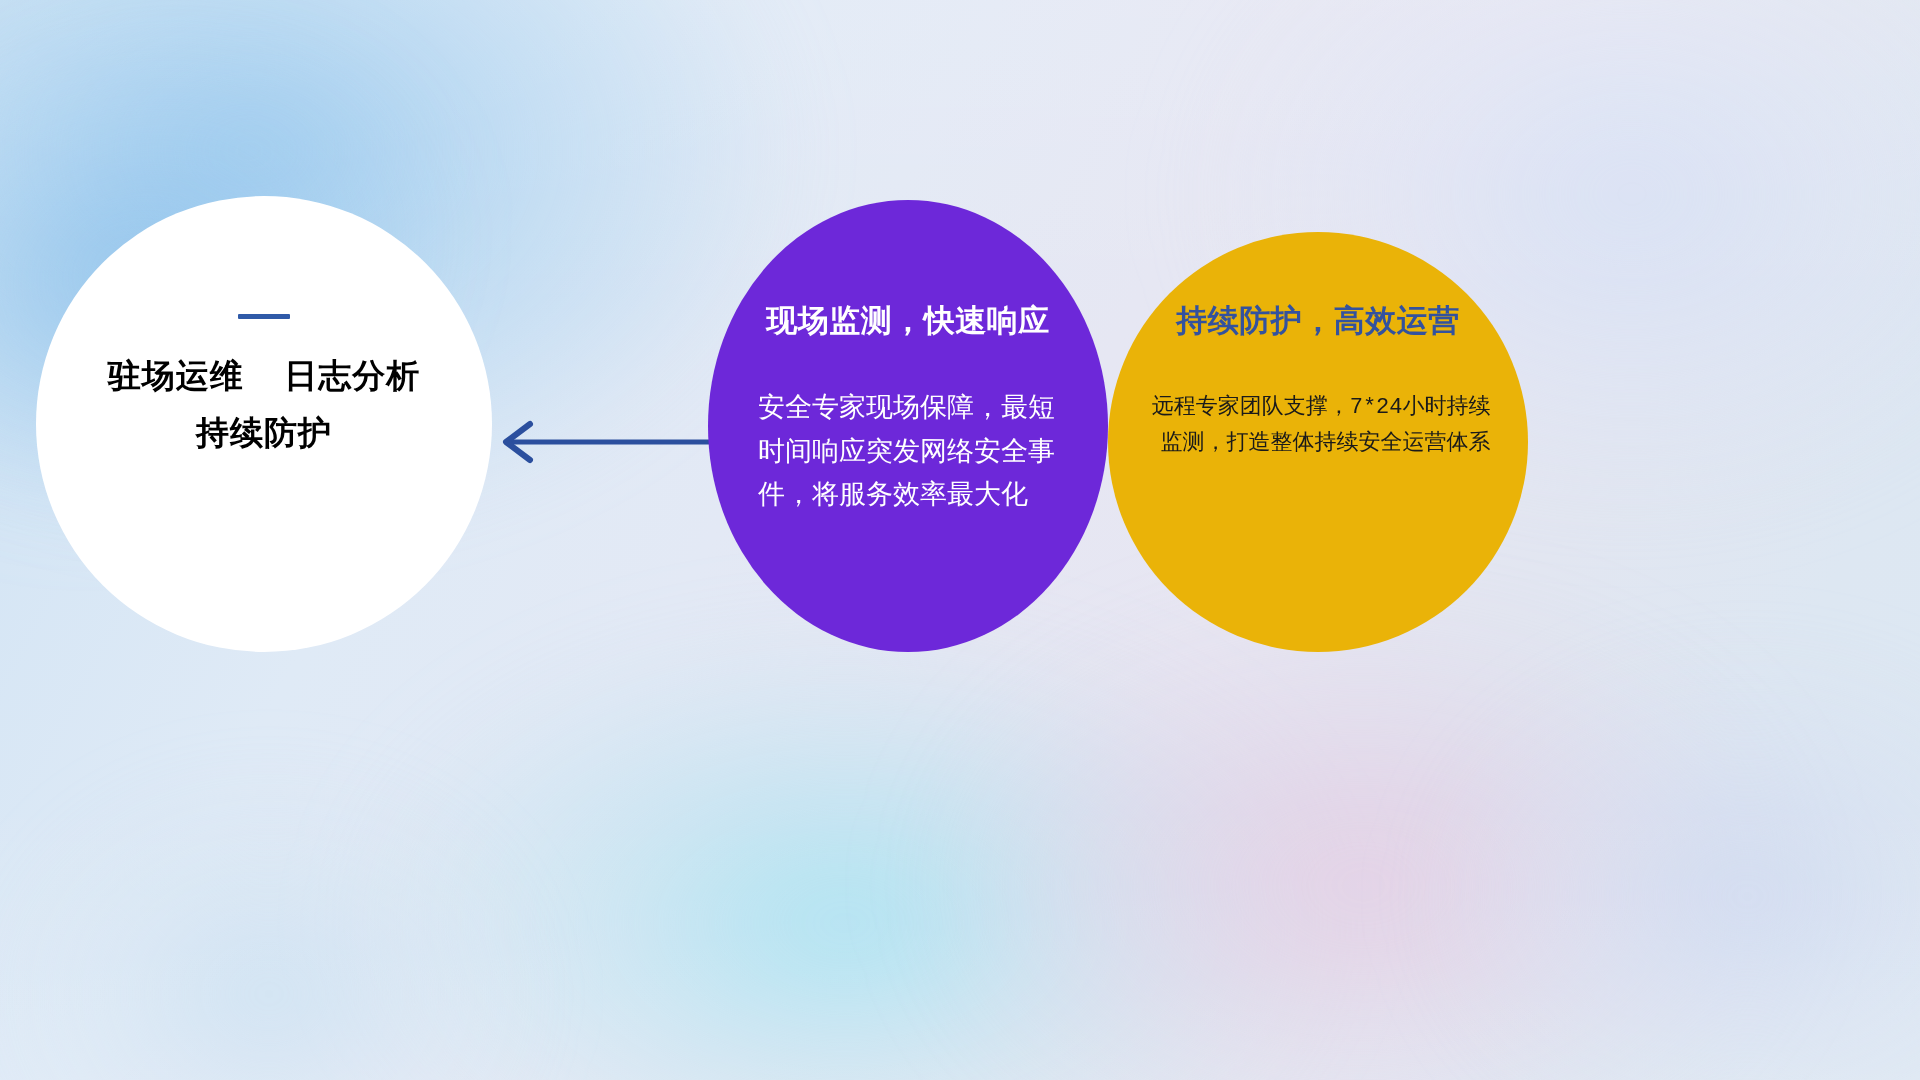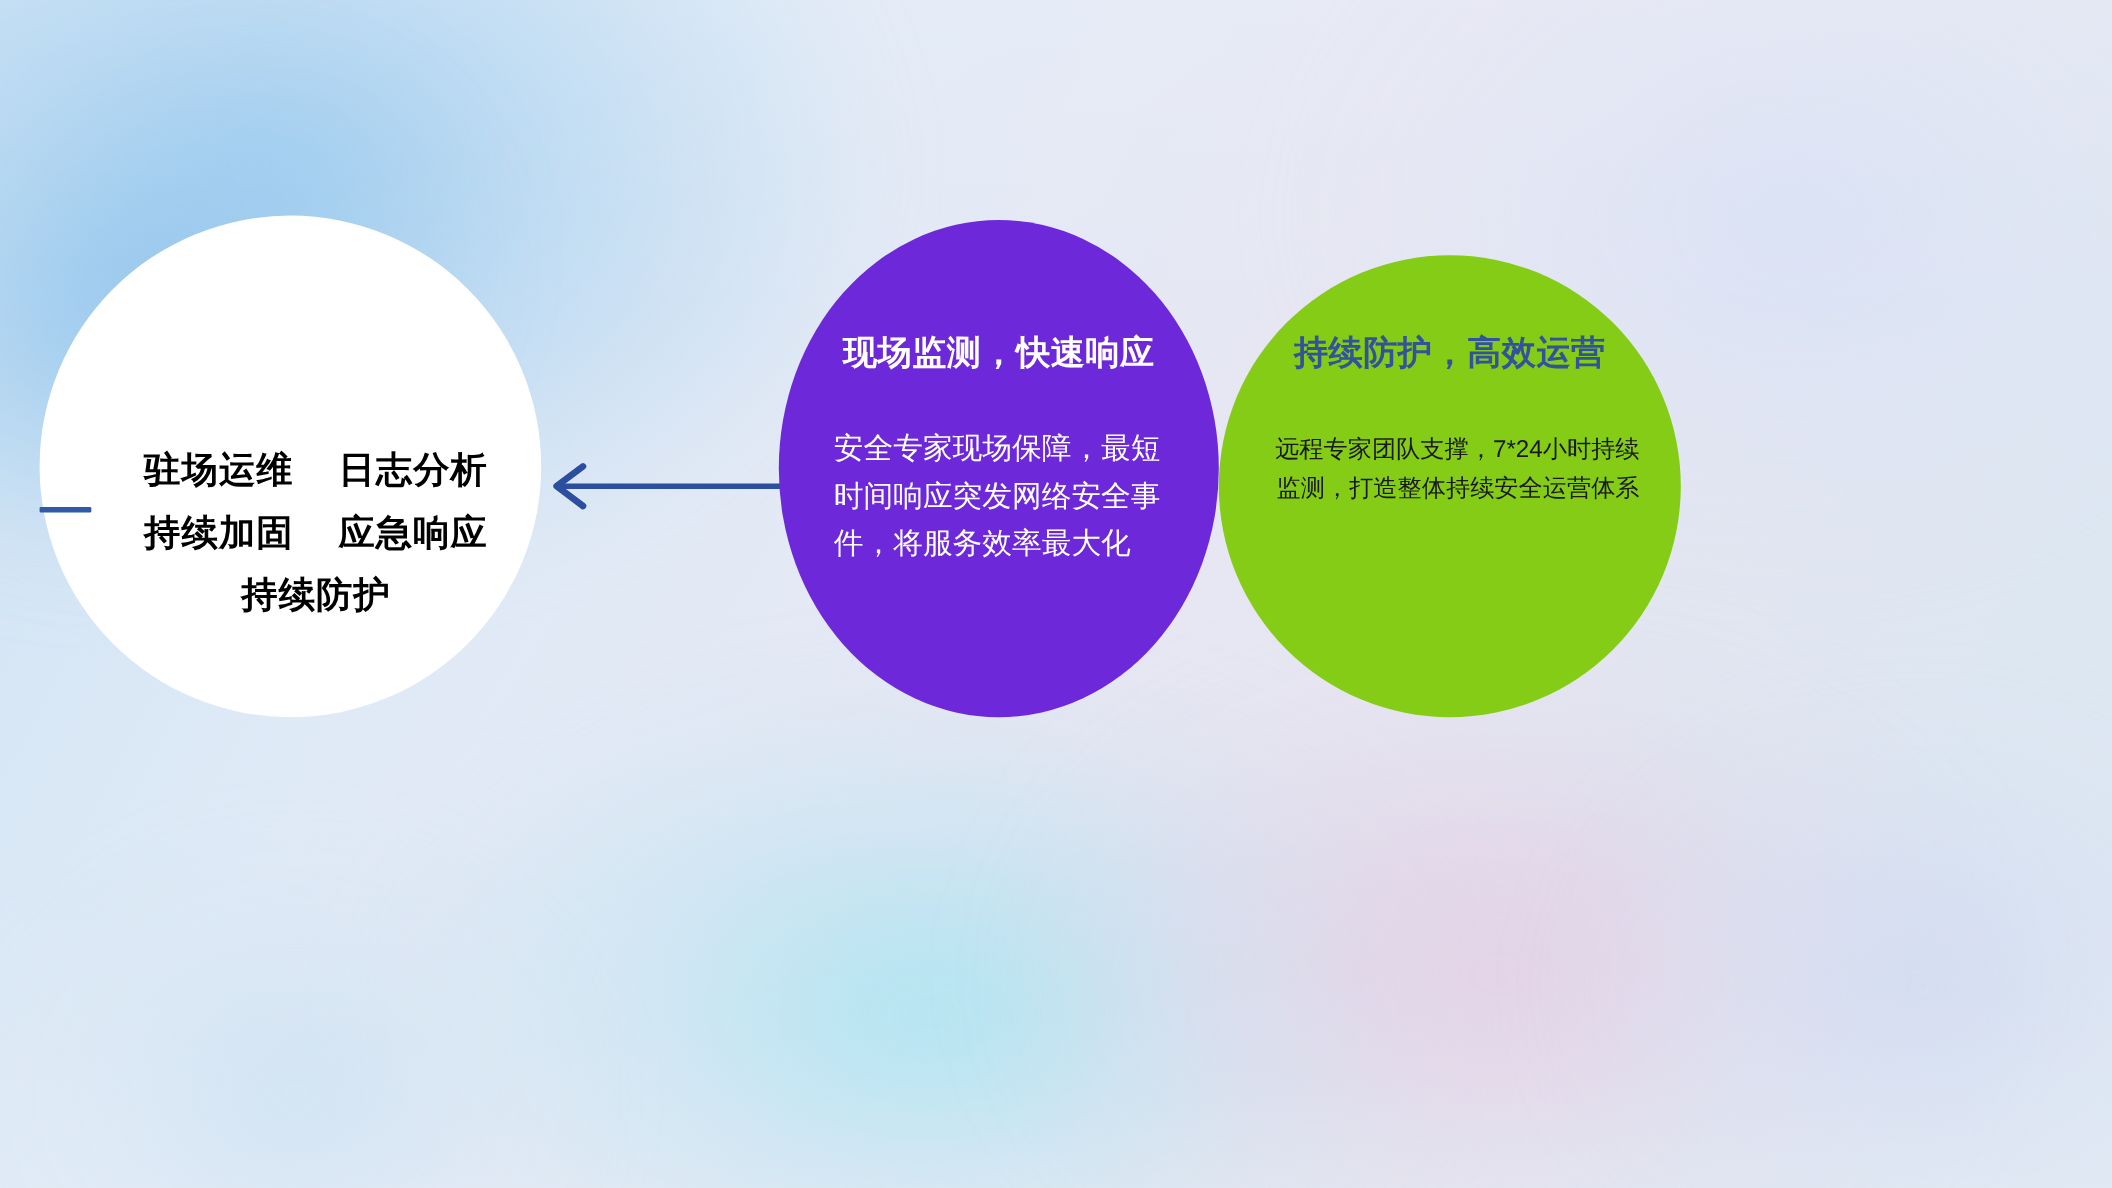--- a/index.html
+++ b/index.html
@@ -119,21 +119,21 @@
     box-sizing: border-box;
   }
 
   .circle-left {
     left: 36px;
     top: 196px;
     width: 456px;
     height: 456px;
     background: #ffffff;
     display: flex;
-    flex-direction: row;
+    flex-direction: column;
     align-items: center;
     justify-content: flex-start;
     padding-top: 118px;
   }
 
   .divider {
     width: 52px;
     height: 5px;
     background: #2f5aa8;
     border-radius: 1px;
@@ -186,25 +186,26 @@
     margin-top: 44px;
     width: 300px;
     font-weight: 400;
   }
 
   .circle-right {
     left: 1108px;
     top: 232px;
     width: 420px;
     height: 420px;
-    background: #84cc16;
+    background: #eab308;
     z-index: 3;
     display: flex;
     flex-direction: column;
     align-items: center;
+    font-family: Liberation Mono, monospace;
   }
   .circle-right .card-title {
     color: #33529e;
     font-size: 31px;
     font-weight: 700;
     letter-spacing: 0.5px;
     white-space: nowrap;
     margin-top: 68px;
   }
   .circle-right .card-body {
@@ -239,21 +240,20 @@
   <div class="bg-glow-d"></div>
   <div class="bg-glow-e"></div>
   <div class="bg-glow-f"></div>
   <div class="bg-glow-g"></div>
   <div class="bg-vignette"></div>
 
   <div class="circle circle-left">
     <div class="divider"></div>
     <div class="left-lines">
       <div class="left-line">驻场运维    日志分析</div>
-      <div class="left-line">持续加固    应急响应</div>
       <div class="left-line">持续防护</div>
     </div>
   </div>
 
   <div class="arrow">
     <svg width="230" height="48" viewBox="0 0 230 48" xmlns="http://www.w3.org/2000/svg">
       <line x1="228" y1="24" x2="16" y2="24" stroke="#2b4f9e" stroke-width="5"></line>
       <polyline points="38,6 14,24 38,42" fill="none" stroke="#2b4f9e" stroke-width="6" stroke-linecap="round" stroke-linejoin="round"></polyline>
     </svg>
   </div>

